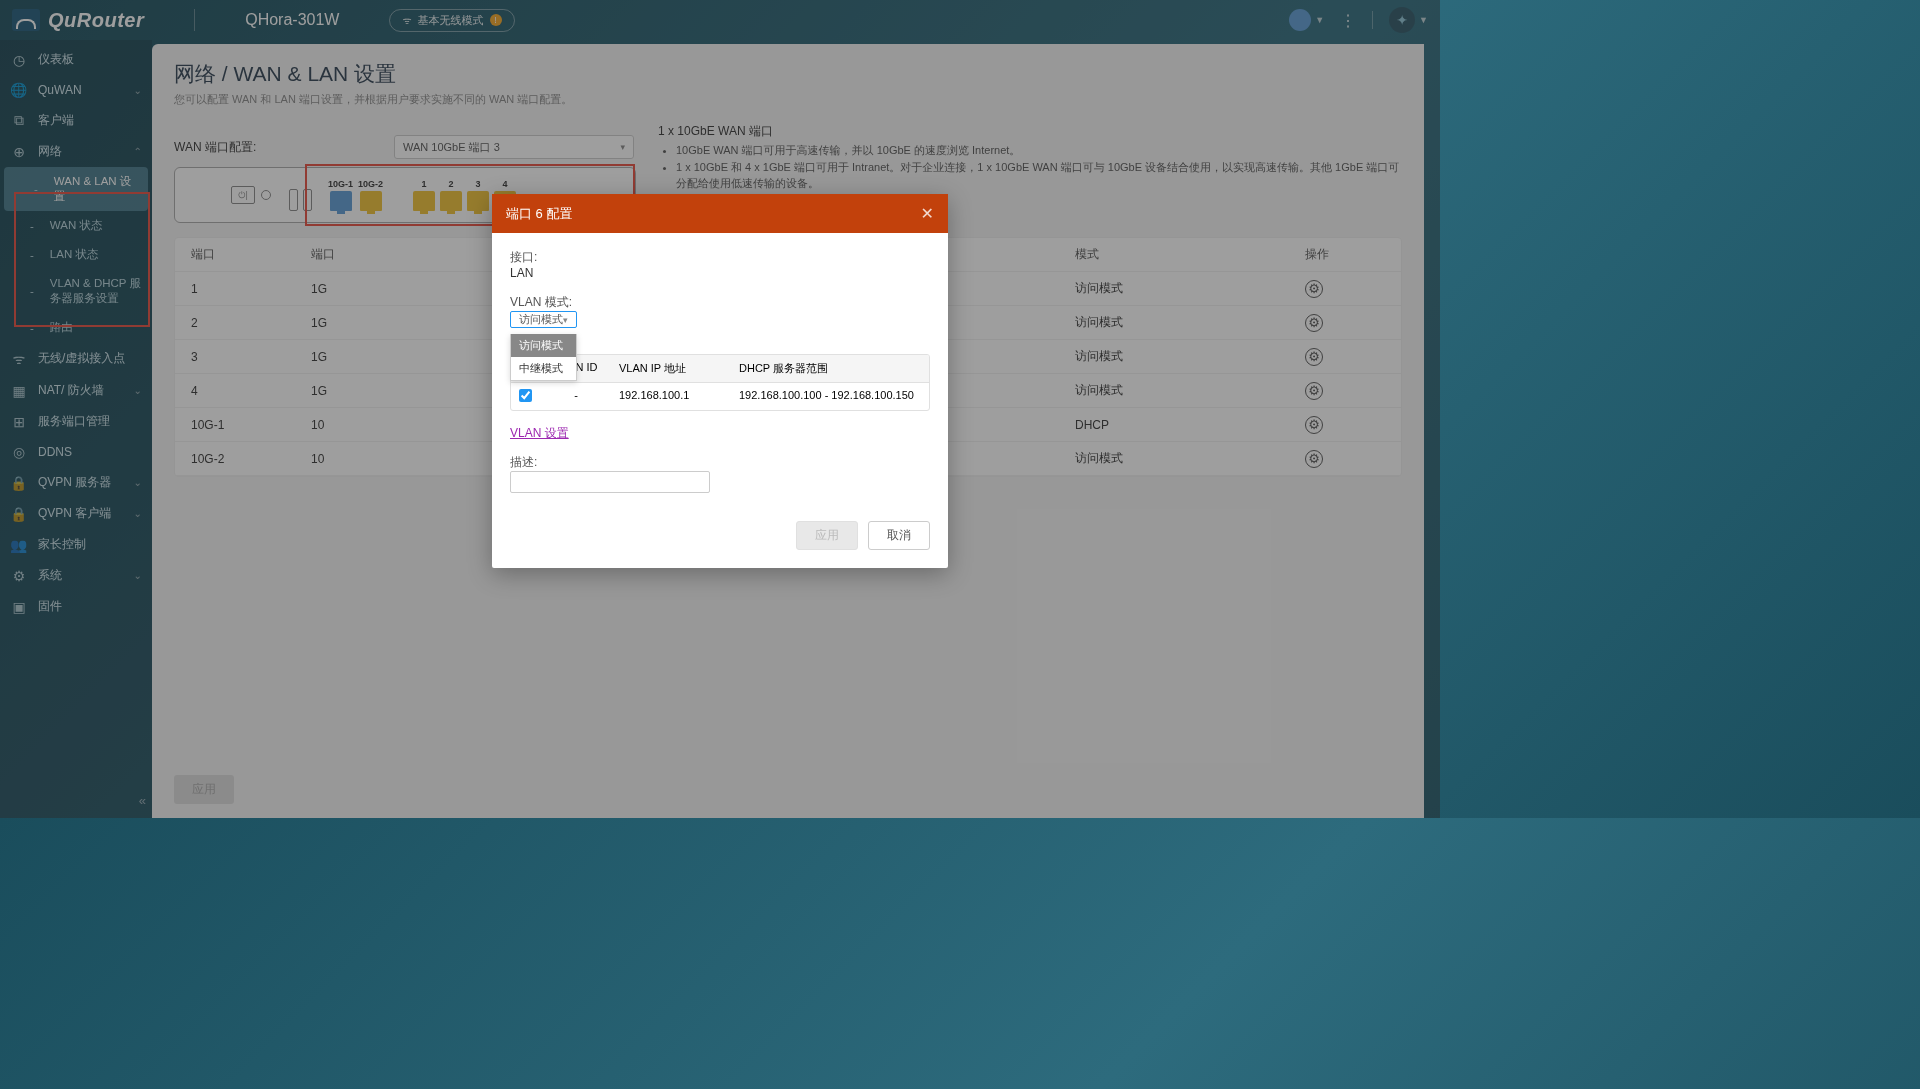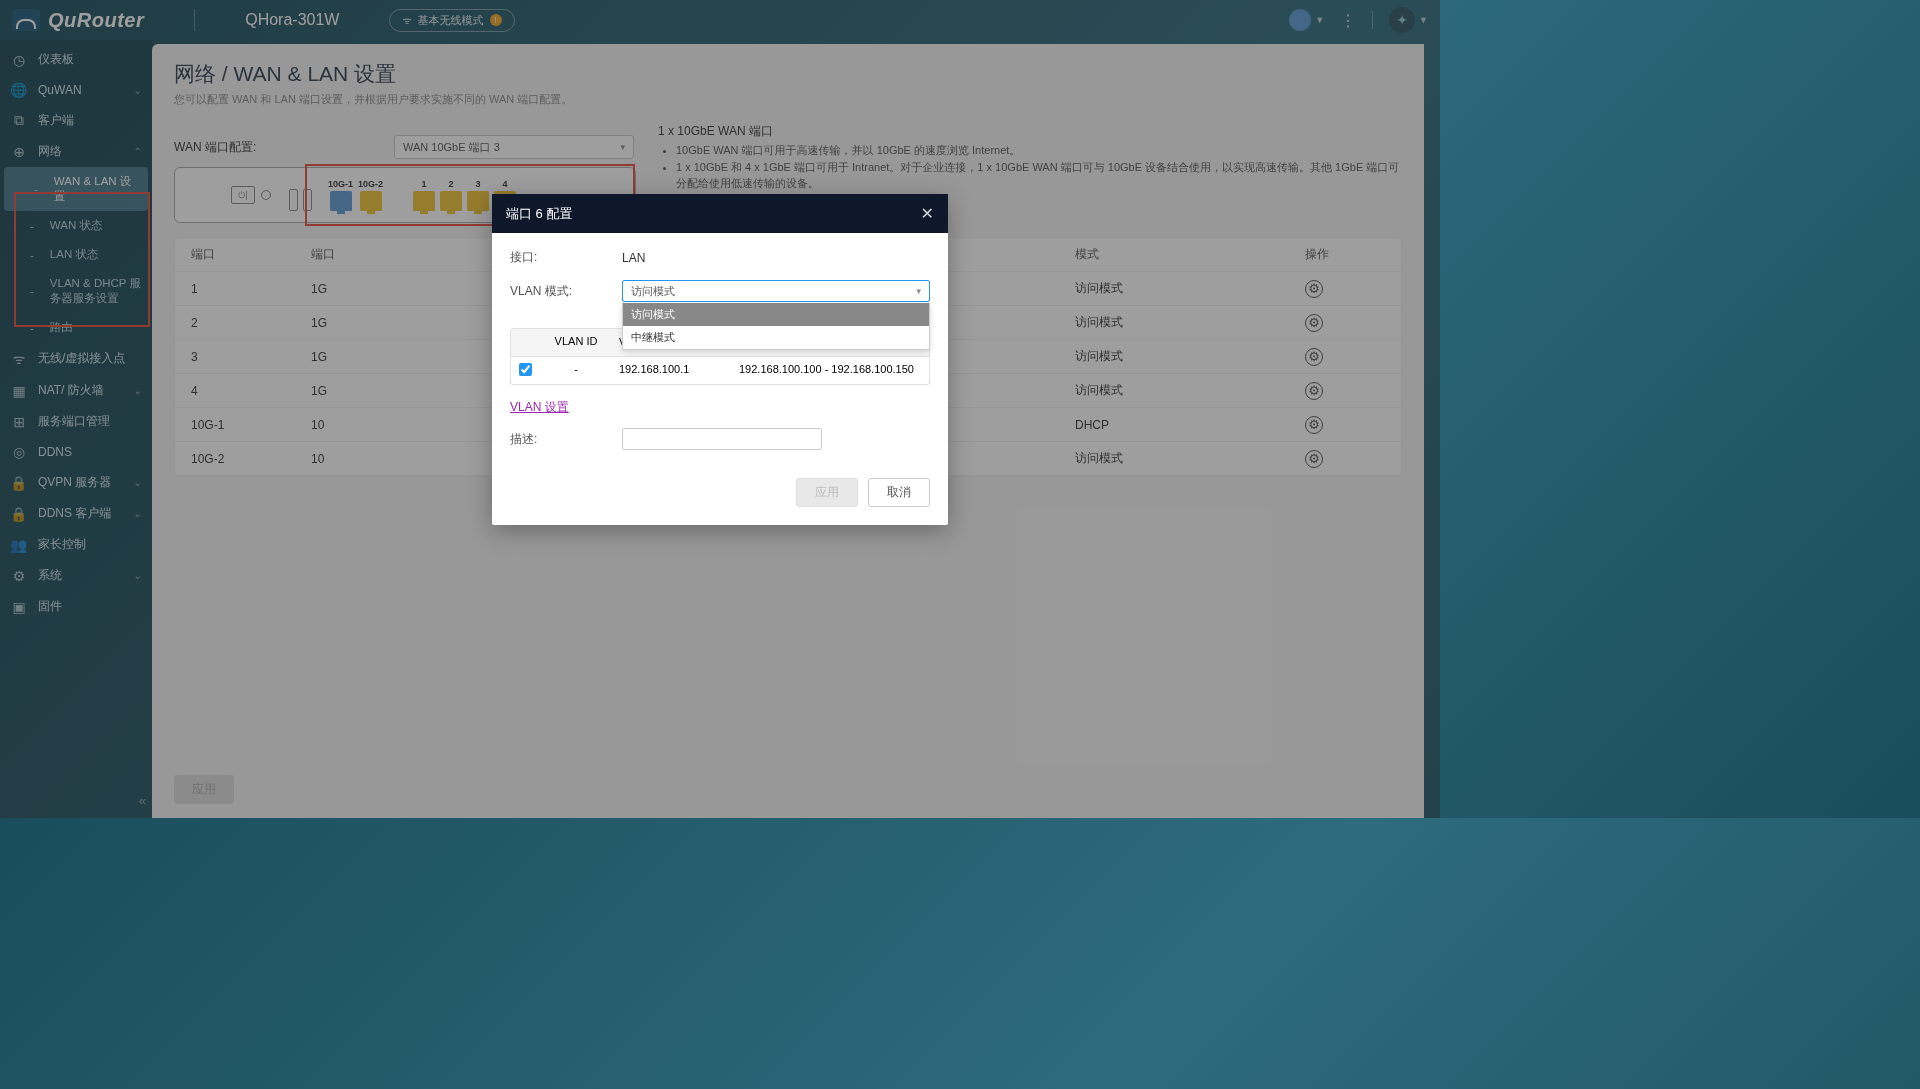--- a/index.html
+++ b/index.html
@@ -81,24 +81,24 @@
 .gear-icon { width: 18px; height: 18px; border: 1.5px solid #555; border-radius: 50%; display: inline-flex; align-items: center; justify-content: center; font-size: 9px; cursor: pointer; position:relative;}
 .gear-icon::before { content:"⚙"; font-size:13px; color:#555;}
 
 
 .bottom-bar { padding: 14px 22px; }
 .apply-btn-main { background: #ddd; border: none; color: #aaa; padding: 6px 18px; border-radius: 3px; font-size: 12px; cursor: not-allowed;}
 
 
 .overlay { position: absolute; inset: 0; background: rgba(40,40,40,0.45); display: flex; align-items: flex-start; justify-content: center; padding-top: 194px;}
 .modal { width: 456px; background: #fff; border-radius: 2px; box-shadow: 0 6px 24px rgba(0,0,0,0.3); }
-.modal-header { background: #0f172a; color: #fff; padding: 10px 14px; display: flex; align-items: center; justify-content: space-between; font-size: 13px; font-weight: 500;}
+.modal-header { background: #c2410c; color: #fff; padding: 10px 14px; display: flex; align-items: center; justify-content: space-between; font-size: 13px; font-weight: 500;}
 .modal-close { cursor: pointer; font-size: 16px; opacity: 0.8;}
 .modal-body { padding: 16px 18px 4px; }
-.m-row { display: flex; align-items: center; margin-bottom: 14px; font-size: 12px; color: #333; }
+.m-row { display: flex; align-items: flex-start; margin-bottom: 14px; font-size: 12px; color: #333; flex-direction: column; }
 .m-label { width: 112px; color: #555; }
 .m-val { color: #333; }
 .m-select { flex: 1; height: 22px; border: 1px solid #2196f3; border-radius: 2px; display: flex; align-items: center; justify-content: space-between; padding: 0 8px; font-size: 11px; color: #555; background: #fff; cursor: pointer; position: relative;}
 .dropdown { position: absolute; left: -1px; right: -1px; top: 22px; background: #fff; border: 1px solid #ccc; border-top: none; box-shadow: 0 2px 6px rgba(0,0,0,0.15);}
 .dd-item { padding: 4px 8px; font-size: 11px; color: #333; cursor: pointer;}
 .dd-item.sel { background: #888; color: #fff; }
 .vlan-link { color: #9c27b0; font-size: 12px; text-decoration: underline; cursor: pointer; display: inline-block; margin: 6px 0 12px;}
 .m-input { width: 200px; height: 22px; border: 1px solid #ccc; border-radius: 2px; padding: 0 6px; font-size: 11px;}
 .modal-table { border: 1px solid #e0e0e0; border-radius: 3px; overflow: hidden; margin-bottom: 8px;}
 .mt-row { display: flex; font-size: 11px; }
@@ -200,21 +200,21 @@
         <span class="nav-icon">◎</span>
         <span>DDNS</span>
       </div>
     <div class="nav-item">
         <span class="nav-icon">🔒</span>
         <span>QVPN 服务器</span>
         <span class="chev-r">⌄</span>
       </div>
     <div class="nav-item">
         <span class="nav-icon">🔒</span>
-        <span>DDNS 客户端</span>
+        <span>QVPN 客户端</span>
         <span class="chev-r">⌄</span>
       </div>
     <div class="nav-item">
         <span class="nav-icon">👥</span>
         <span>家长控制</span>
       </div>
     <div class="nav-item">
         <span class="nav-icon">⚙</span>
         <span>系统</span>
         <span class="chev-r">⌄</span>

